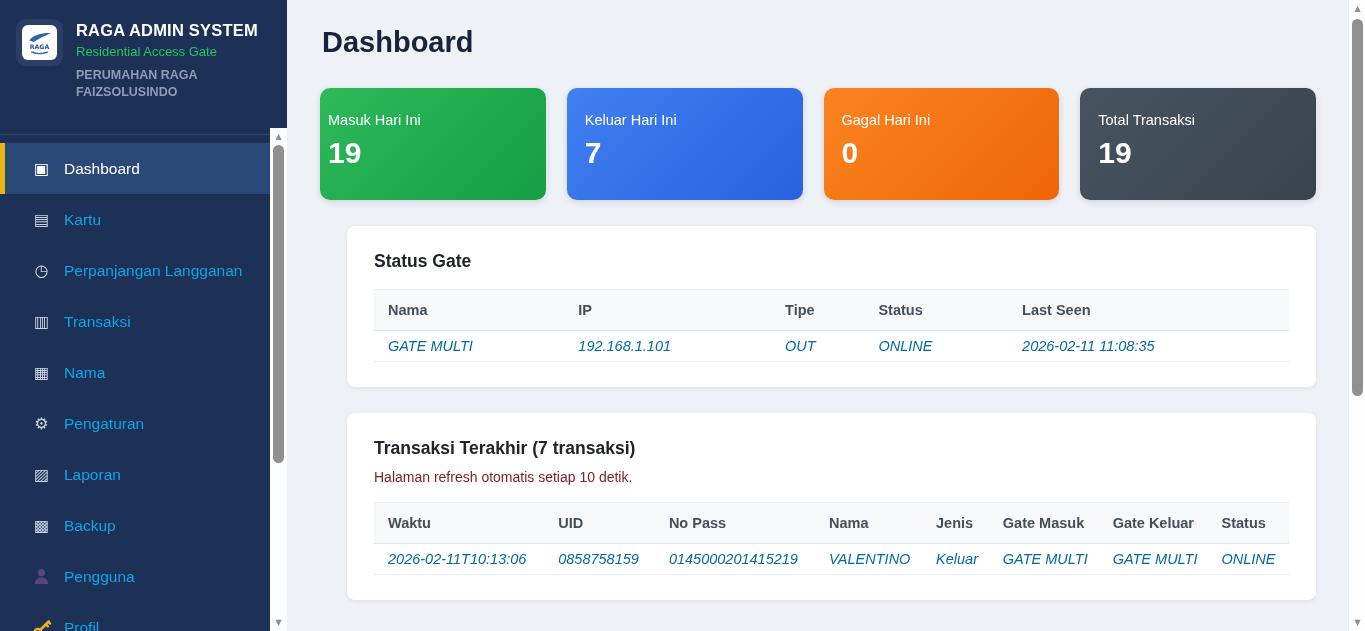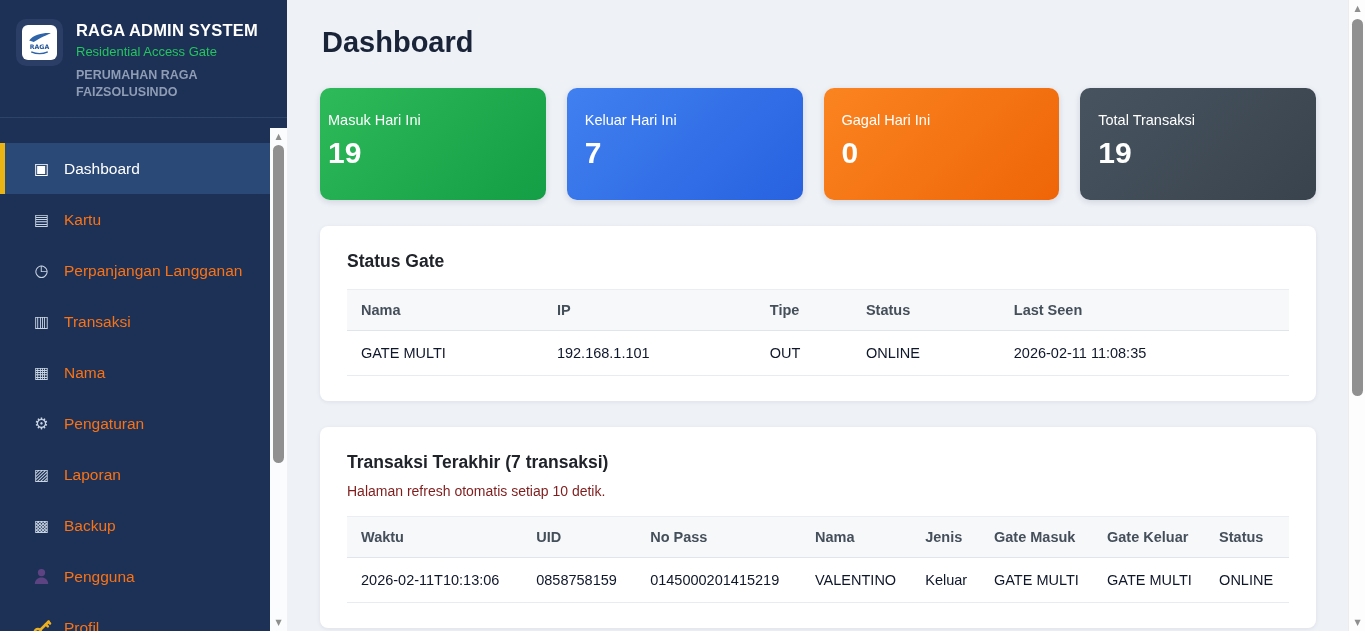--- a/index.html
+++ b/index.html
@@ -1,33 +1,33 @@
 <!DOCTYPE html>
 <html><head>
 <meta charset="utf-8">
 <style>
   * { margin:0; padding:0; box-sizing:border-box; }
   html,body { width:1365px; height:631px; overflow:hidden; }
   body { font-family:"Liberation Sans", sans-serif; background:#eef1f6; position:relative; }
 
   
   .sidebar { position:absolute; left:0; top:0; width:287px; height:631px; background:#1d3156; }
-  .sidebar-header { height:118px; padding:19px 16px 0 16px; border-bottom:1px solid #2e4368; display:flex; gap:13px; }
+  .sidebar-header { height:135px; padding:19px 16px 0 16px; border-bottom:1px solid #2e4368; display:flex; gap:13px; }
   .logo-badge { width:47px; height:47px; background:#2a3e66; border-radius:10px; display:flex; align-items:center; justify-content:center; flex-shrink:0; }
   .logo-inner { width:35px; height:35px; background:#ffffff; border-radius:6px; display:flex; align-items:center; justify-content:center; overflow:hidden; }
   .brand-title { font-size:16.5px; font-weight:bold; color:#ffffff; letter-spacing:.2px; margin-top:2px; }
   .brand-subtitle { font-size:13px; color:#22c55e; margin-top:4px; }
   .brand-org { font-size:12.5px; font-weight:bold; color:#8e9cb4; margin-top:8px; line-height:1.35; width:162px; }
 
   .sidebar-menu { position:absolute; top:128px; left:0; width:270px; bottom:0; padding-top:15px; overflow:hidden; }
   .menu-item { height:51px; display:flex; align-items:center; padding-left:25px; border-left:5px solid transparent; cursor:pointer; }
   .menu-item.active { background:#2b4977; border-left-color:#eab514; }
   .menu-icon { width:23px; margin-right:11px; font-family:"DejaVu Sans", sans-serif; font-size:16px; color:#c9d4e2; text-align:center; line-height:1; display:flex; align-items:center; justify-content:center; }
   .menu-item.active .menu-icon { color:#ffffff; }
-  .menu-label { font-size:15.5px; color:#f97316; white-space:nowrap; }
+  .menu-label { font-size:15.5px; color:#0ea5e9; white-space:nowrap; }
   .menu-item.active .menu-label { color:#ffffff; }
 
   
   .scrollbar { position:absolute; width:17px; background:#fbfcfd; }
   .sb-sidebar { left:270px; top:128px; bottom:0; }
   .sb-main { right:0; top:0; bottom:0; border-left:1px solid #ececec; background:#fdfdfe; }
   .sb-arrow { position:absolute; left:0; width:17px; height:15px; font-size:8px; color:#8f8f8f; display:flex; align-items:center; justify-content:center; font-family:"DejaVu Sans", sans-serif; }
   .sb-arrow.up { top:1px; } .sb-arrow.down { bottom:1px; }
   .sb-thumb { position:absolute; left:3px; width:11px; background:#909090; border-radius:6px; }
   .sb-sidebar .sb-thumb { top:17px; height:318px; }
@@ -36,27 +36,27 @@
   
   .main { position:absolute; left:287px; top:0; right:0; bottom:0; background:#eef1f6; }
   .content { position:absolute; left:0; right:17px; top:0; bottom:0; padding:26px 32px 0 33px; overflow:hidden; }
   .page-title { font-size:29px; font-weight:bold; color:#1a2438; margin-left:2px; }
 
   .cards-row { display:flex; gap:21px; margin-top:29px; }
   .stat-card { flex:1; height:112px; border-radius:10px; padding:17px 18px; color:#ffffff; box-shadow:0 2px 6px rgba(25,40,70,.14); }
   .stat-label { font-size:14.5px; margin-top:7px; }
   .stat-value { font-size:30px; font-weight:bold; margin-top:8px; }
 
-  .panel { background:#ffffff; border-radius:8px; box-shadow:0 1px 4px rgba(20,30,60,.08); padding:25px 27px; margin-top:26px; }
+  .panel { background:#ffffff; border-radius:8px; box-shadow:0 1px 4px rgba(20,30,60,.08); padding:25px 27px; margin-top:26px;margin-left:27px; }
   .panel-title { font-size:17.5px; font-weight:bold; color:#20242a; }
   .panel-subtitle { font-size:14px; color:#7f1d1d; margin-top:10px; }
 
   table { width:100%; border-collapse:collapse; margin-top:17px; font-size:14.5px; table-layout:fixed; }
   th { background:#f7f8fa; text-align:left; font-weight:bold; color:#454f5a; padding:12px 14px; border-top:1px solid #eaeef2; border-bottom:1px solid #dfe5ea; overflow:hidden; white-space:nowrap; }
-  td { padding:14px 14px; color:#0f172a; border-bottom:1px solid #e7ecf1; overflow:hidden; white-space:nowrap; }
+  td { padding:7px 14px; color:#0369a1; border-bottom:1px solid #e7ecf1; overflow:hidden; white-space:nowrap;font-style:italic; }
 </style>
 </head>
 <body>
 
 <div class="sidebar">
   <div class="sidebar-header">
     <div class="logo-badge">
       <div class="logo-inner">
         <svg width="31" height="31" viewBox="0 0 30 30">
           <path d="M5 13 C9 7 21 5 26 6 C20 8.5 12 12.5 9.5 14.5 Z" fill="#2f64a8"></path>

